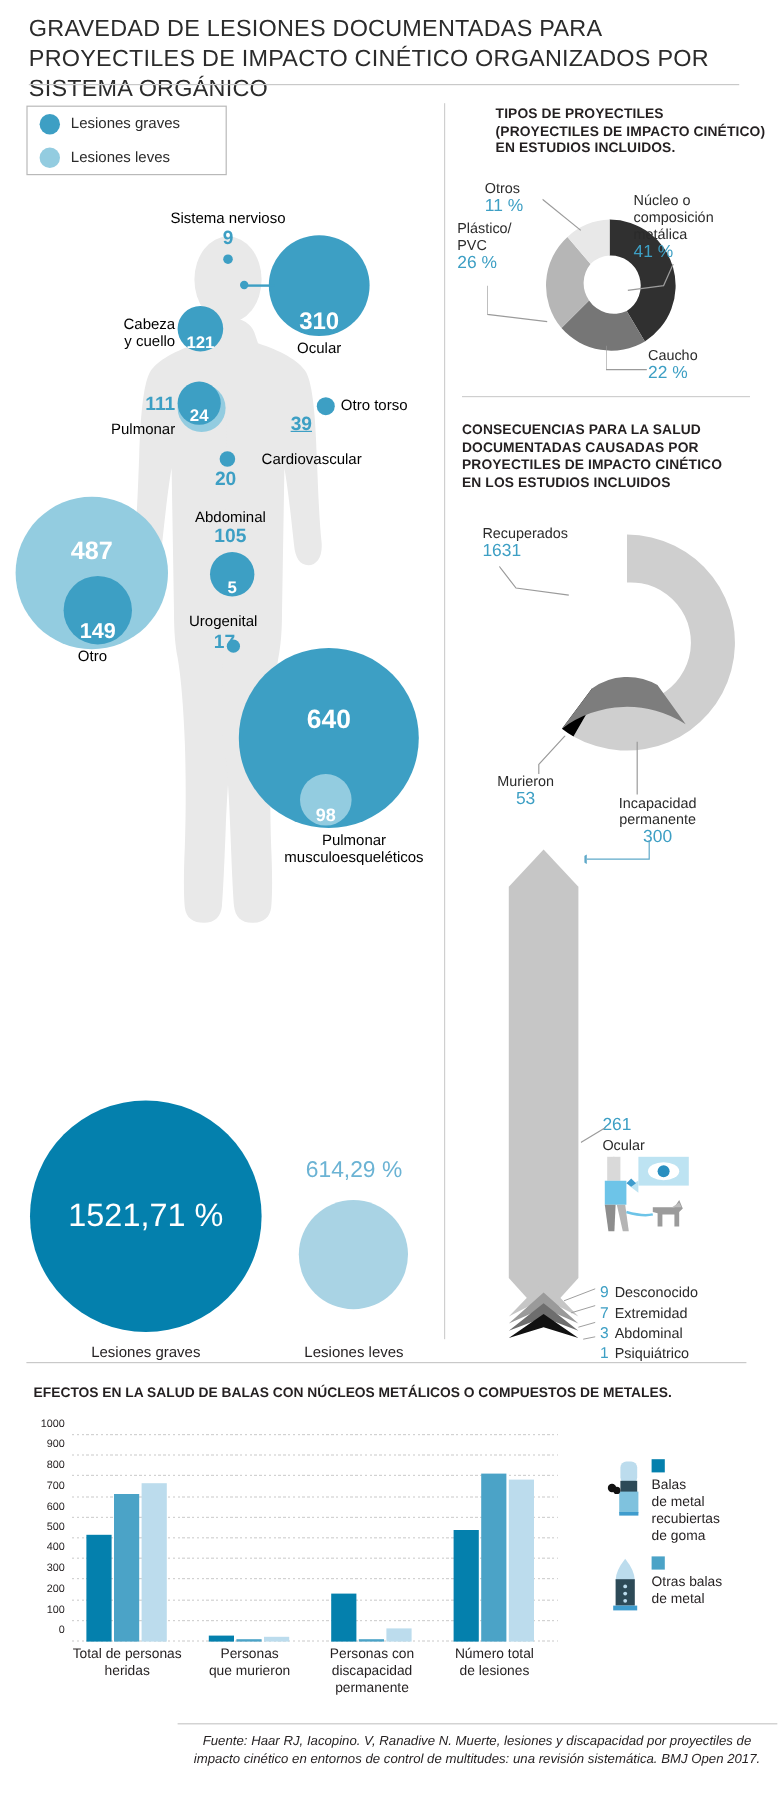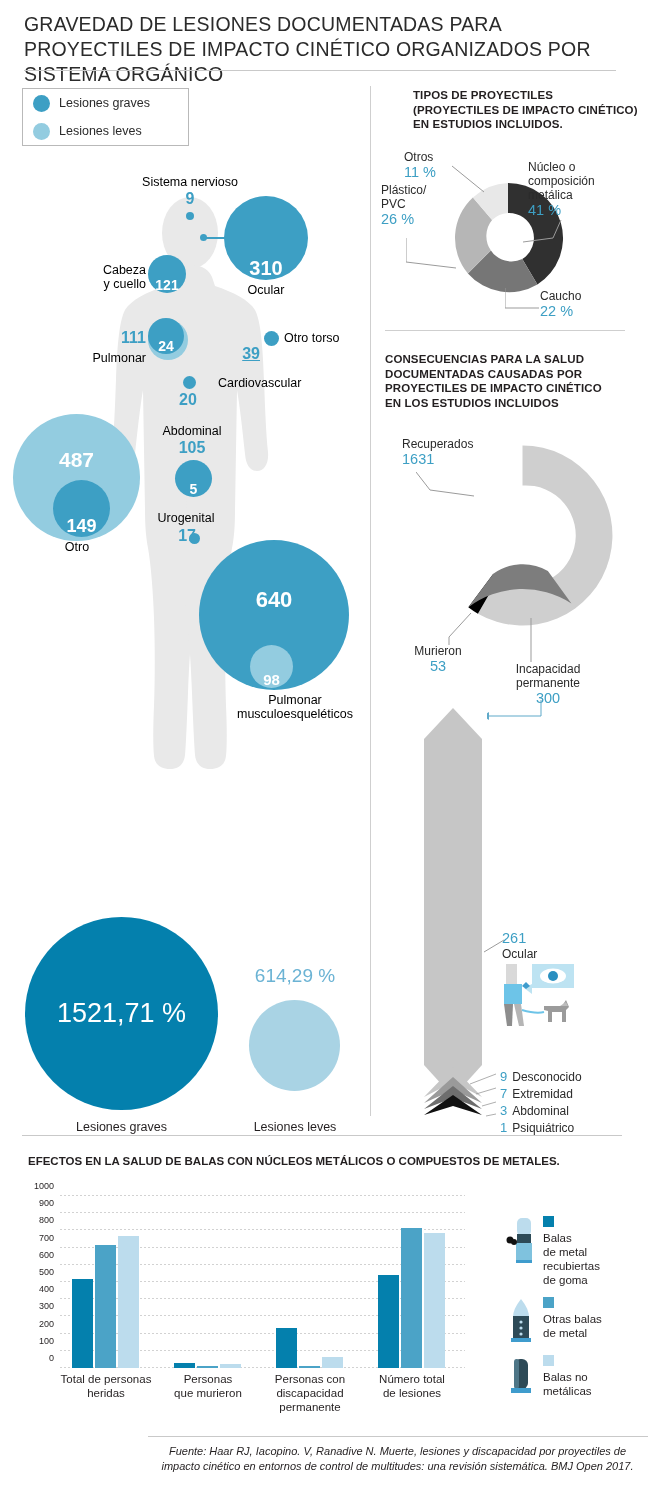--- a/index.html
+++ b/index.html
@@ -421,30 +421,16 @@
     </svg>
     <div>
       <div class="lgi-sw" style="background:#4ba3c7;margin-bottom:4px;"></div>
       <div class="lgi-tx">
         <div>Otras balas</div>
         <div>de metal</div>
       </div>
     </div>
   </div>
 
-  <div style="display:flex;align-items:flex-start;gap:6px;">
-    <svg width="32" height="44" viewBox="0 0 32 44">
-      <rect x="9" y="4" width="14" height="30" rx="6" fill="#2d4a57"></rect>
-      <rect x="9" y="4" width="5" height="30" rx="3" fill="#4e7687"></rect>
-      <rect x="6" y="33" width="20" height="5" fill="#3f9ccd"></rect>
-    </svg>
-    <div>
-      <div class="lgi-sw" style="background:#bcdced;margin-bottom:4px;"></div>
-      <div class="lgi-tx">
-        <div>Balas no</div>
-        <div>metálicas</div>
-      </div>
-    </div>
-  </div>
 </div>
 
 <div class="abs" id="foot-rule"></div>
 <div class="abs" id="footer">Fuente: Haar RJ, Iacopino. V, Ranadive N. Muerte, lesiones y discapacidad por proyectiles de impacto cinético en entornos de control de multitudes: una revisión sistemática. BMJ Open 2017.</div>
 
 </body></html>

